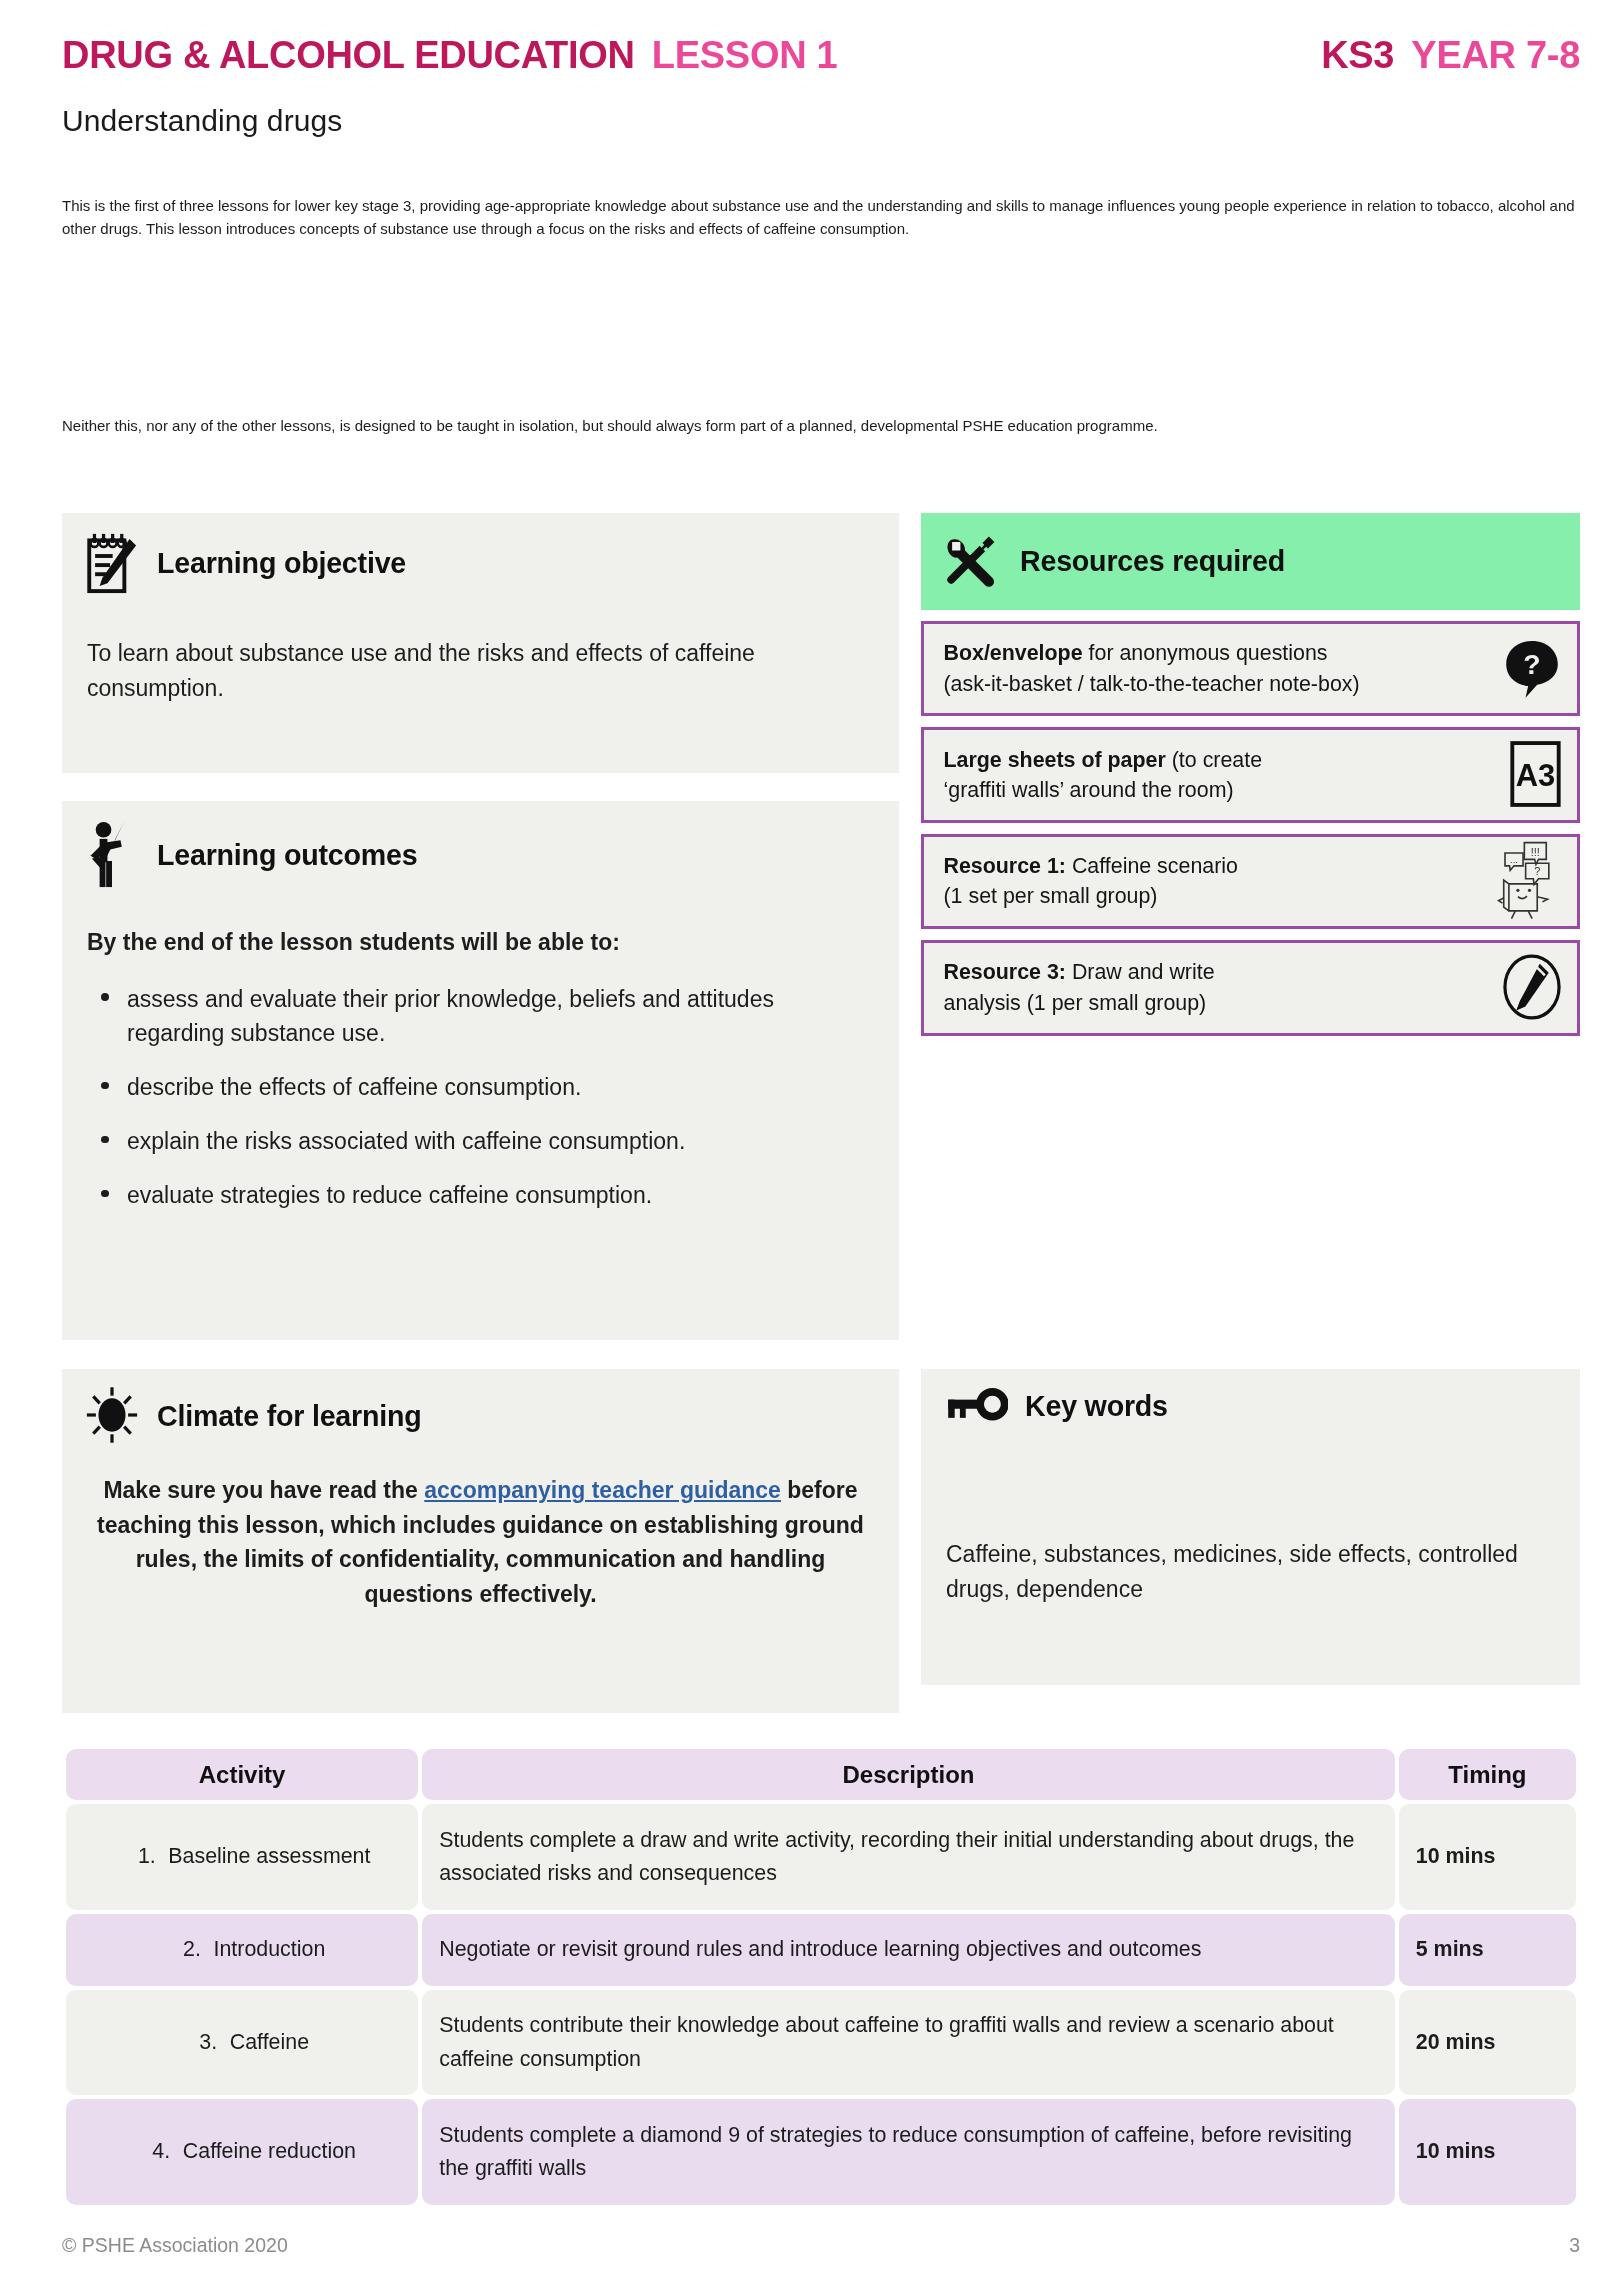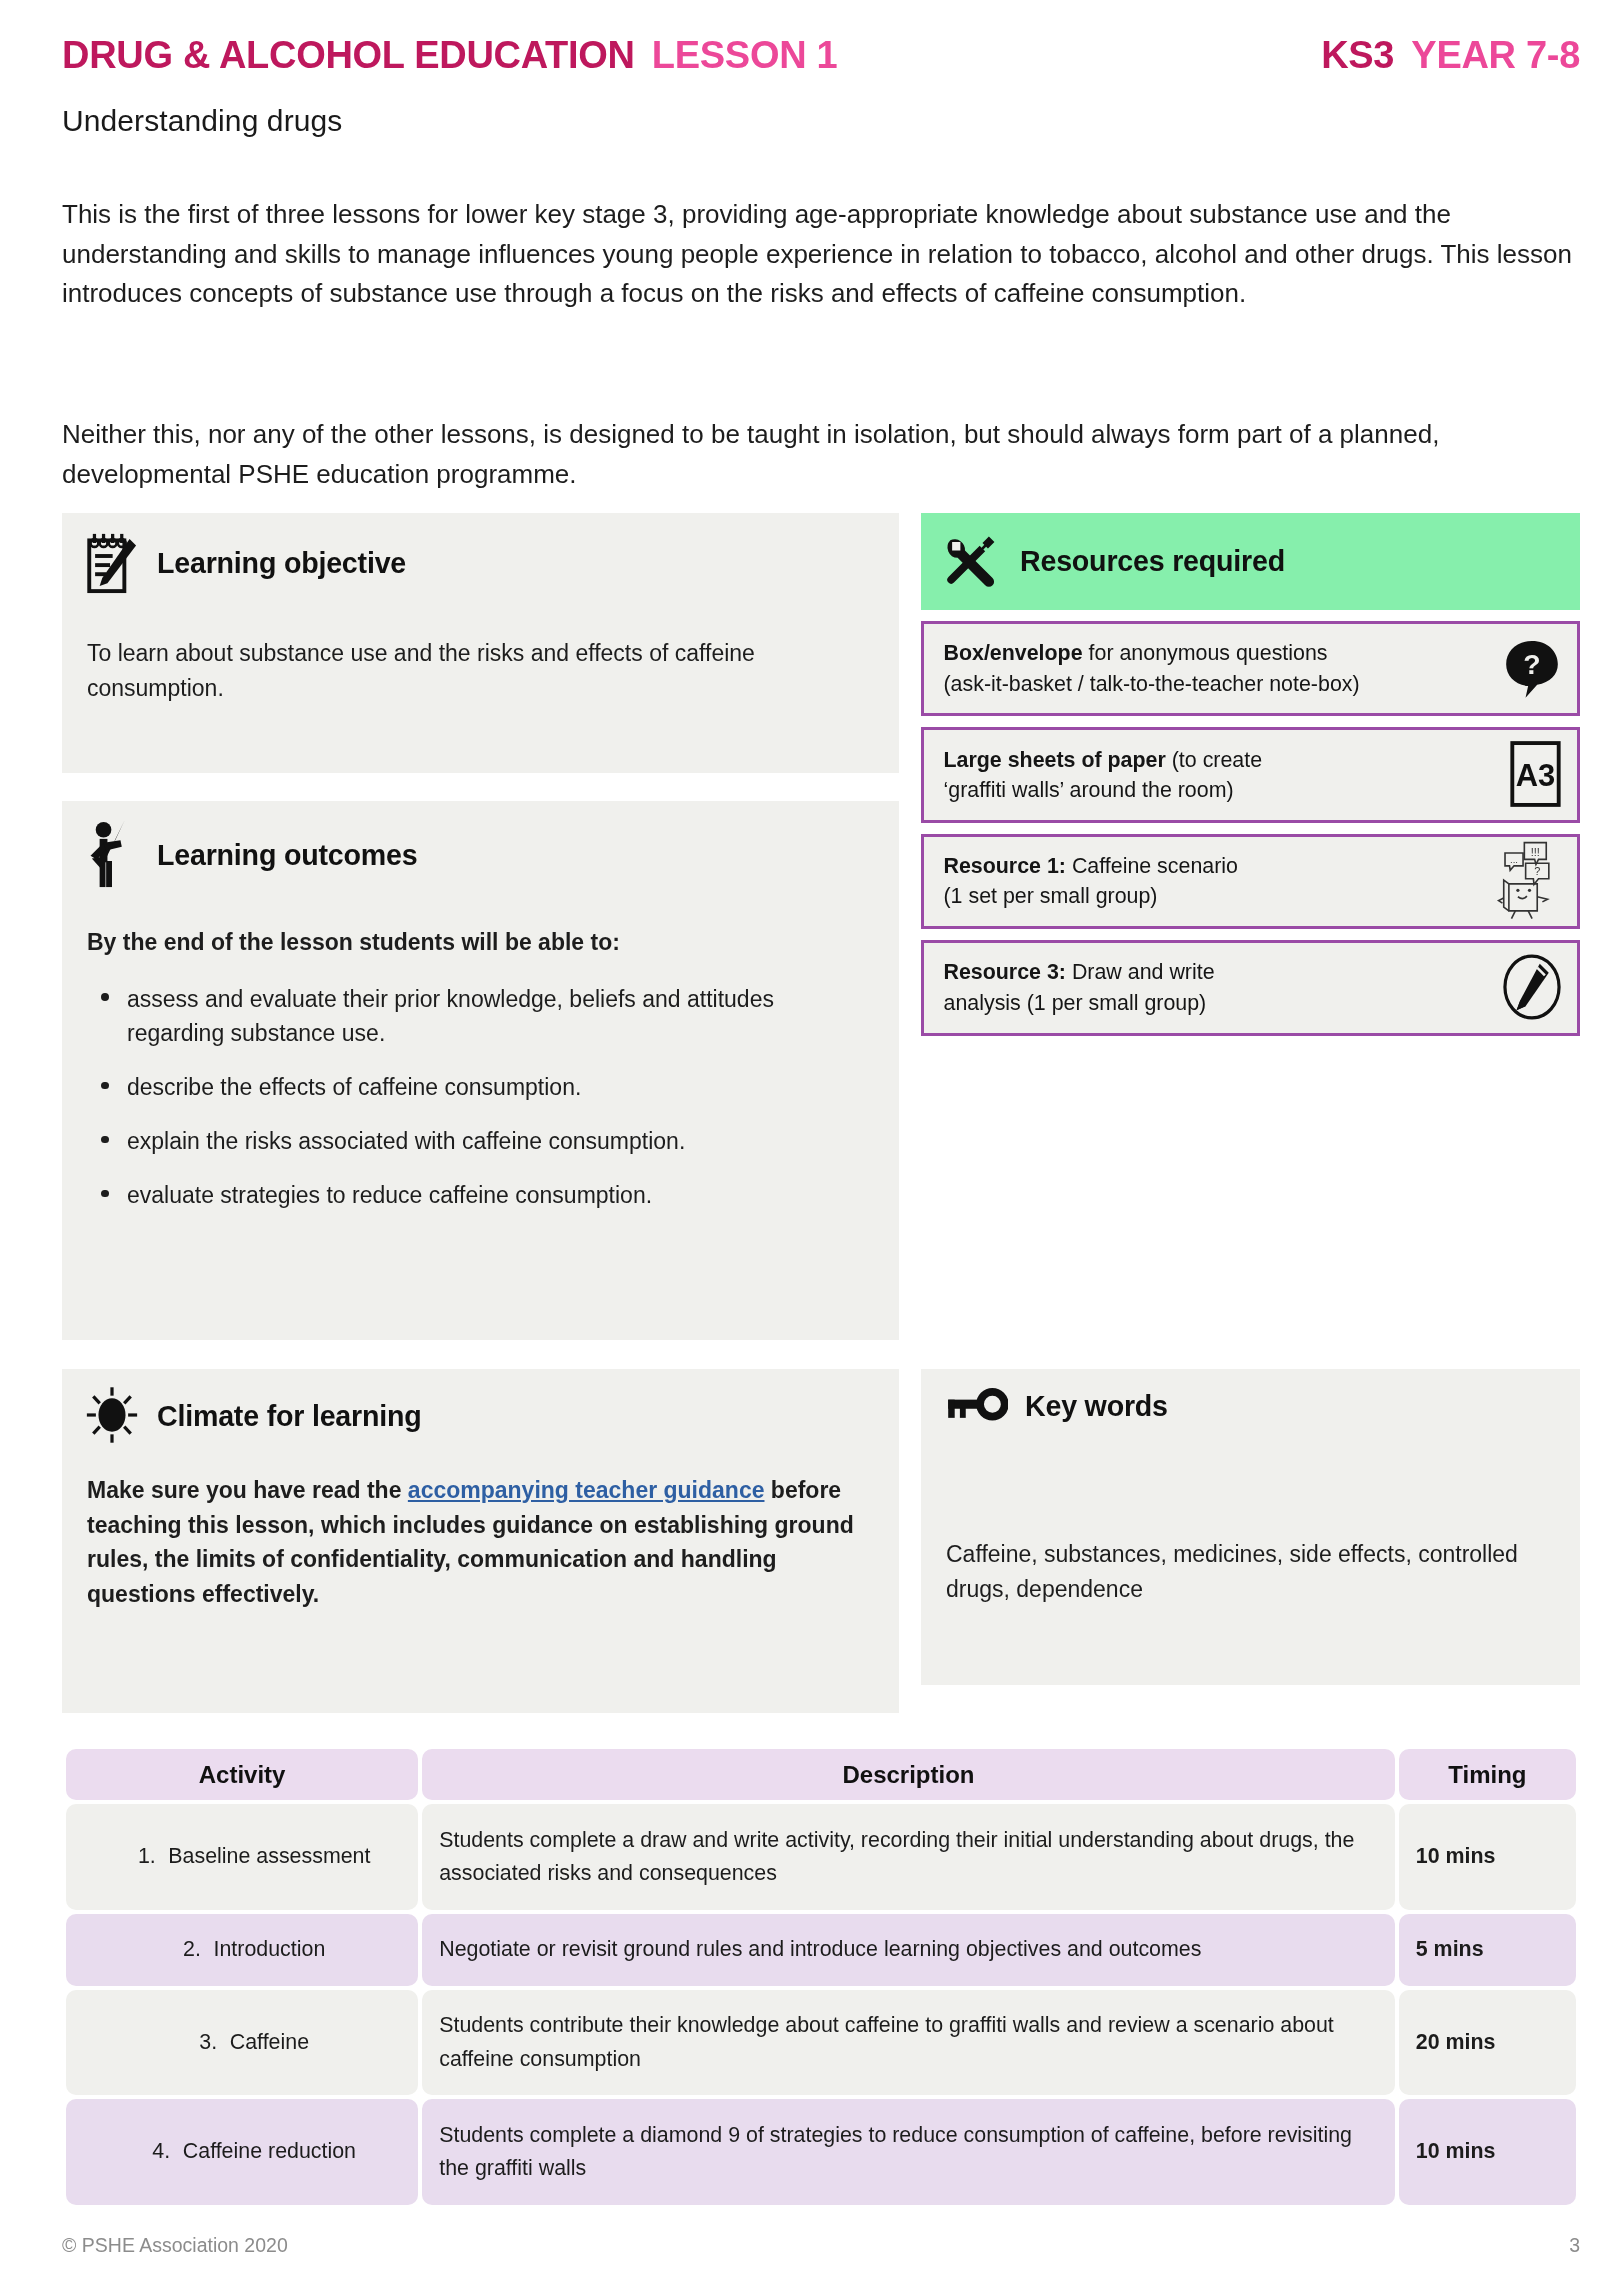--- a/index.html
+++ b/index.html
@@ -21,34 +21,34 @@
     font-stretch:condensed; line-height:1;
   }
   .blk { color:#be185d; }
   .pur { color:#ec4899; }
   .subtitle {
     position:absolute; left:62px; top:104px;
     font-size:30px; font-weight:400; color:#1a1a1a; letter-spacing:0.1px;
   }
 
   
-  .intro { position:absolute; left:62px; width:1522px; font-size:26px; line-height:1.52; color:#1d1d1d; }
+  .intro { position:absolute; left:62px; width:1522px; font-size:15px; line-height:1.52; color:#1d1d1d; }
   .intro.p1 { top:195px; }
   .intro.p2 { top:415px; }
 
   
   .panel { position:absolute; background:#F0F0ED; box-sizing:border-box; }
   .panel-head { display:flex; align-items:center; gap:17px; padding:17px 0 0 22px; }
   .panel-title { font-size:28.6px; font-weight:bold; letter-spacing:-0.2px; color:#111; }
   .panel-body { padding:17px 25px 18px 25px; font-size:23px; line-height:1.5; color:#1d1d1d; }
   .panel-body.bold-lead { font-weight:bold; }
 
   #p-objective { left:62px; top:513px; width:837px; height:260px; }
   #p-outcomes  { left:62px; top:801px; width:837px; height:539px; }
-  #p-climate   { left:62px; top:1369px; width:837px; height:344px; }
+  #p-climate   { left:62px; top:1369px; width:837px; height:344px;text-align:center; }
   #p-keywords  { left:921px; top:1369px; width:659px; height:316px; }
 
   
   .res-wrap { position:absolute; left:921px; top:513px; width:659px; }
   .res-head { background:#86efac; display:flex; align-items:center; gap:17px; height:97px; padding-left:17px; box-sizing:border-box; }
   .res-card {
     position:relative; box-sizing:border-box;
     border:3.2px solid #9A4BA6; background:#F0F0ED;
     margin-top:11px; padding:14.3px 97px 14.3px 19.5px;
     min-height:83px; display:flex; align-items:center;

